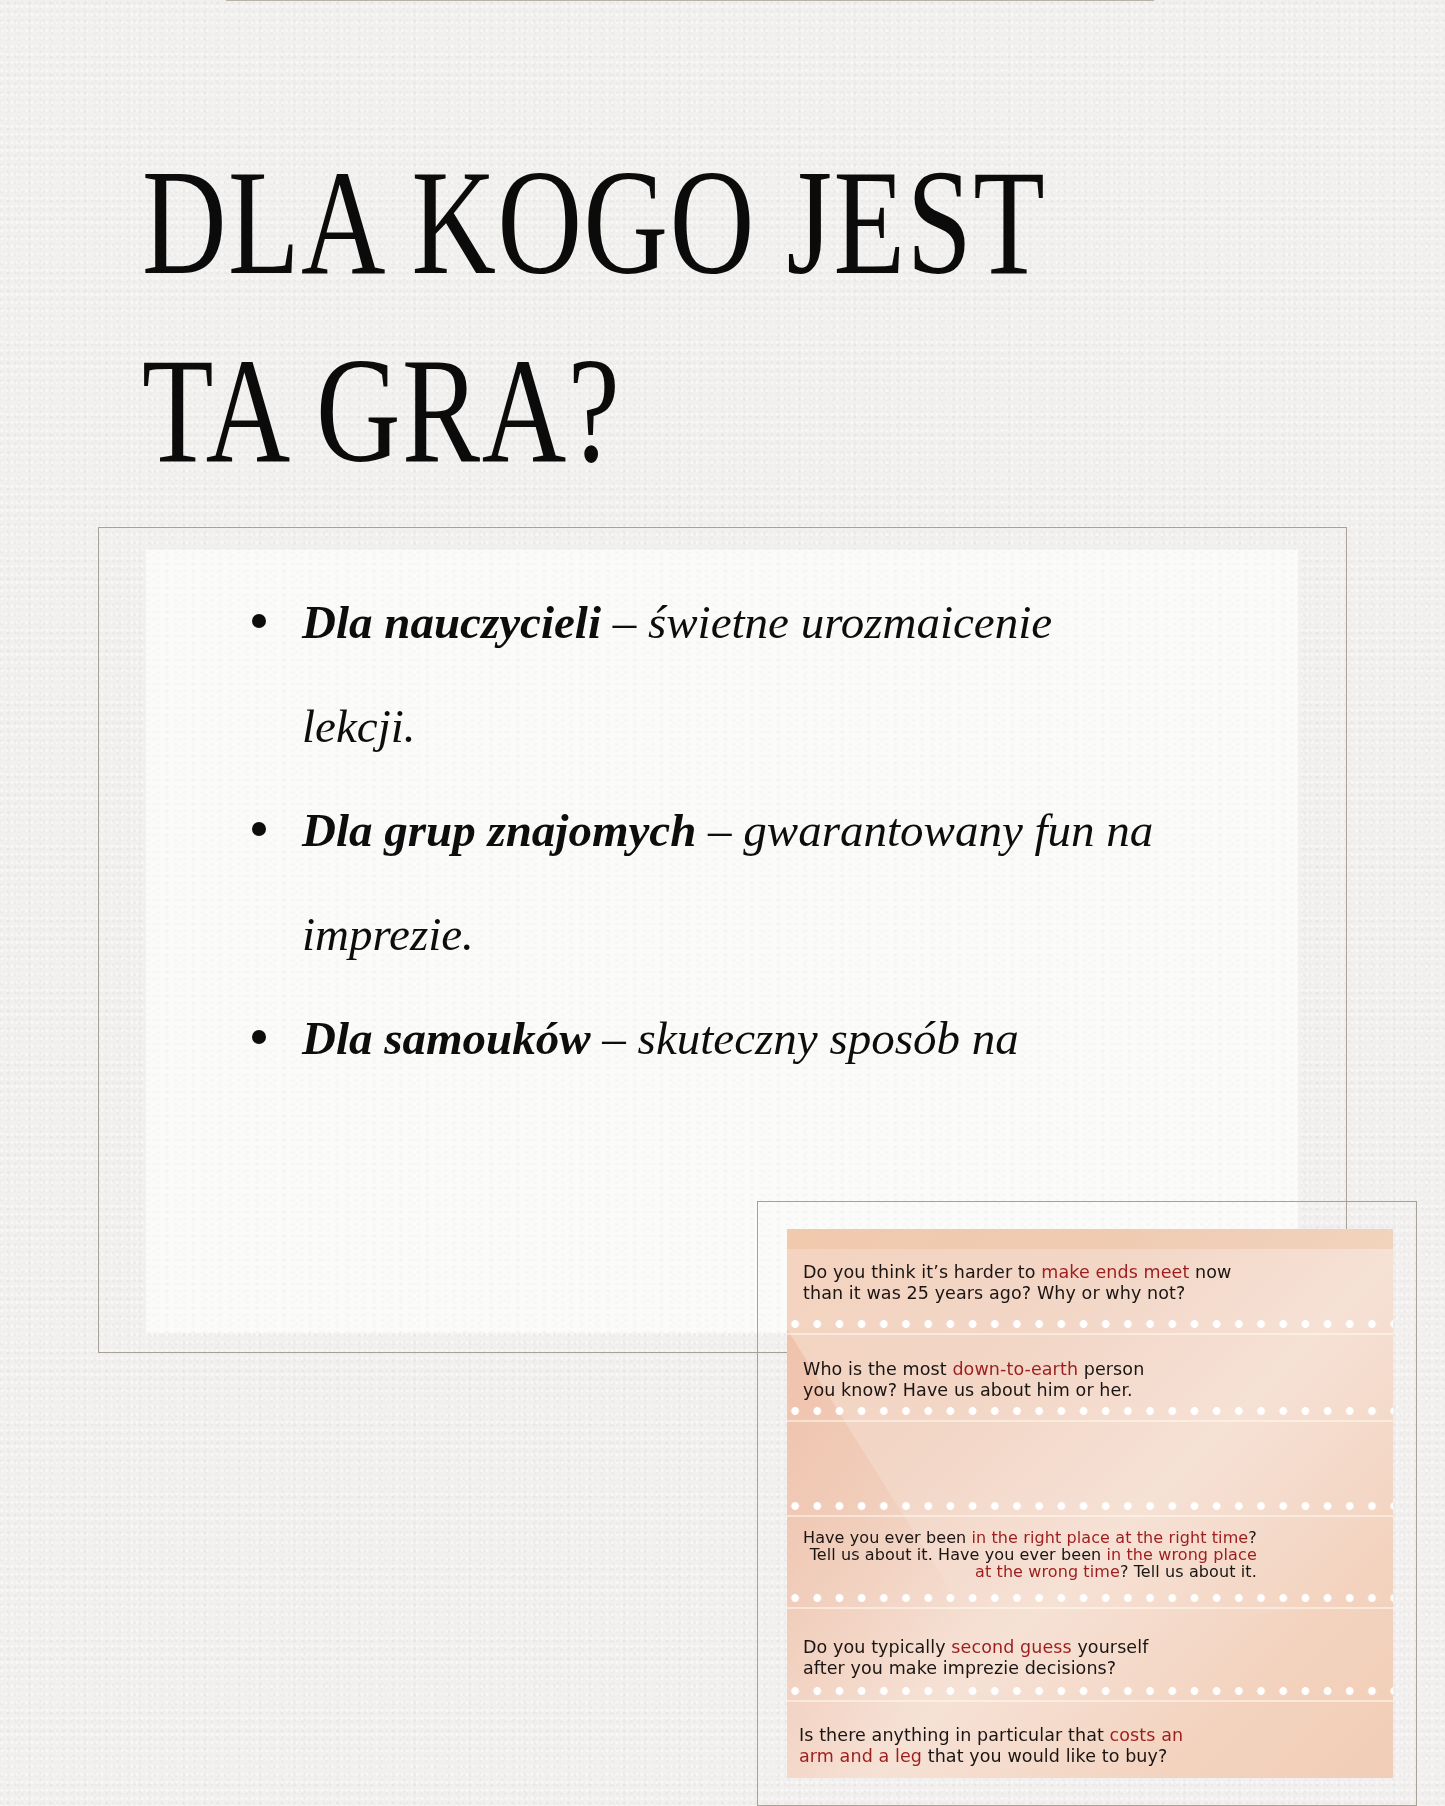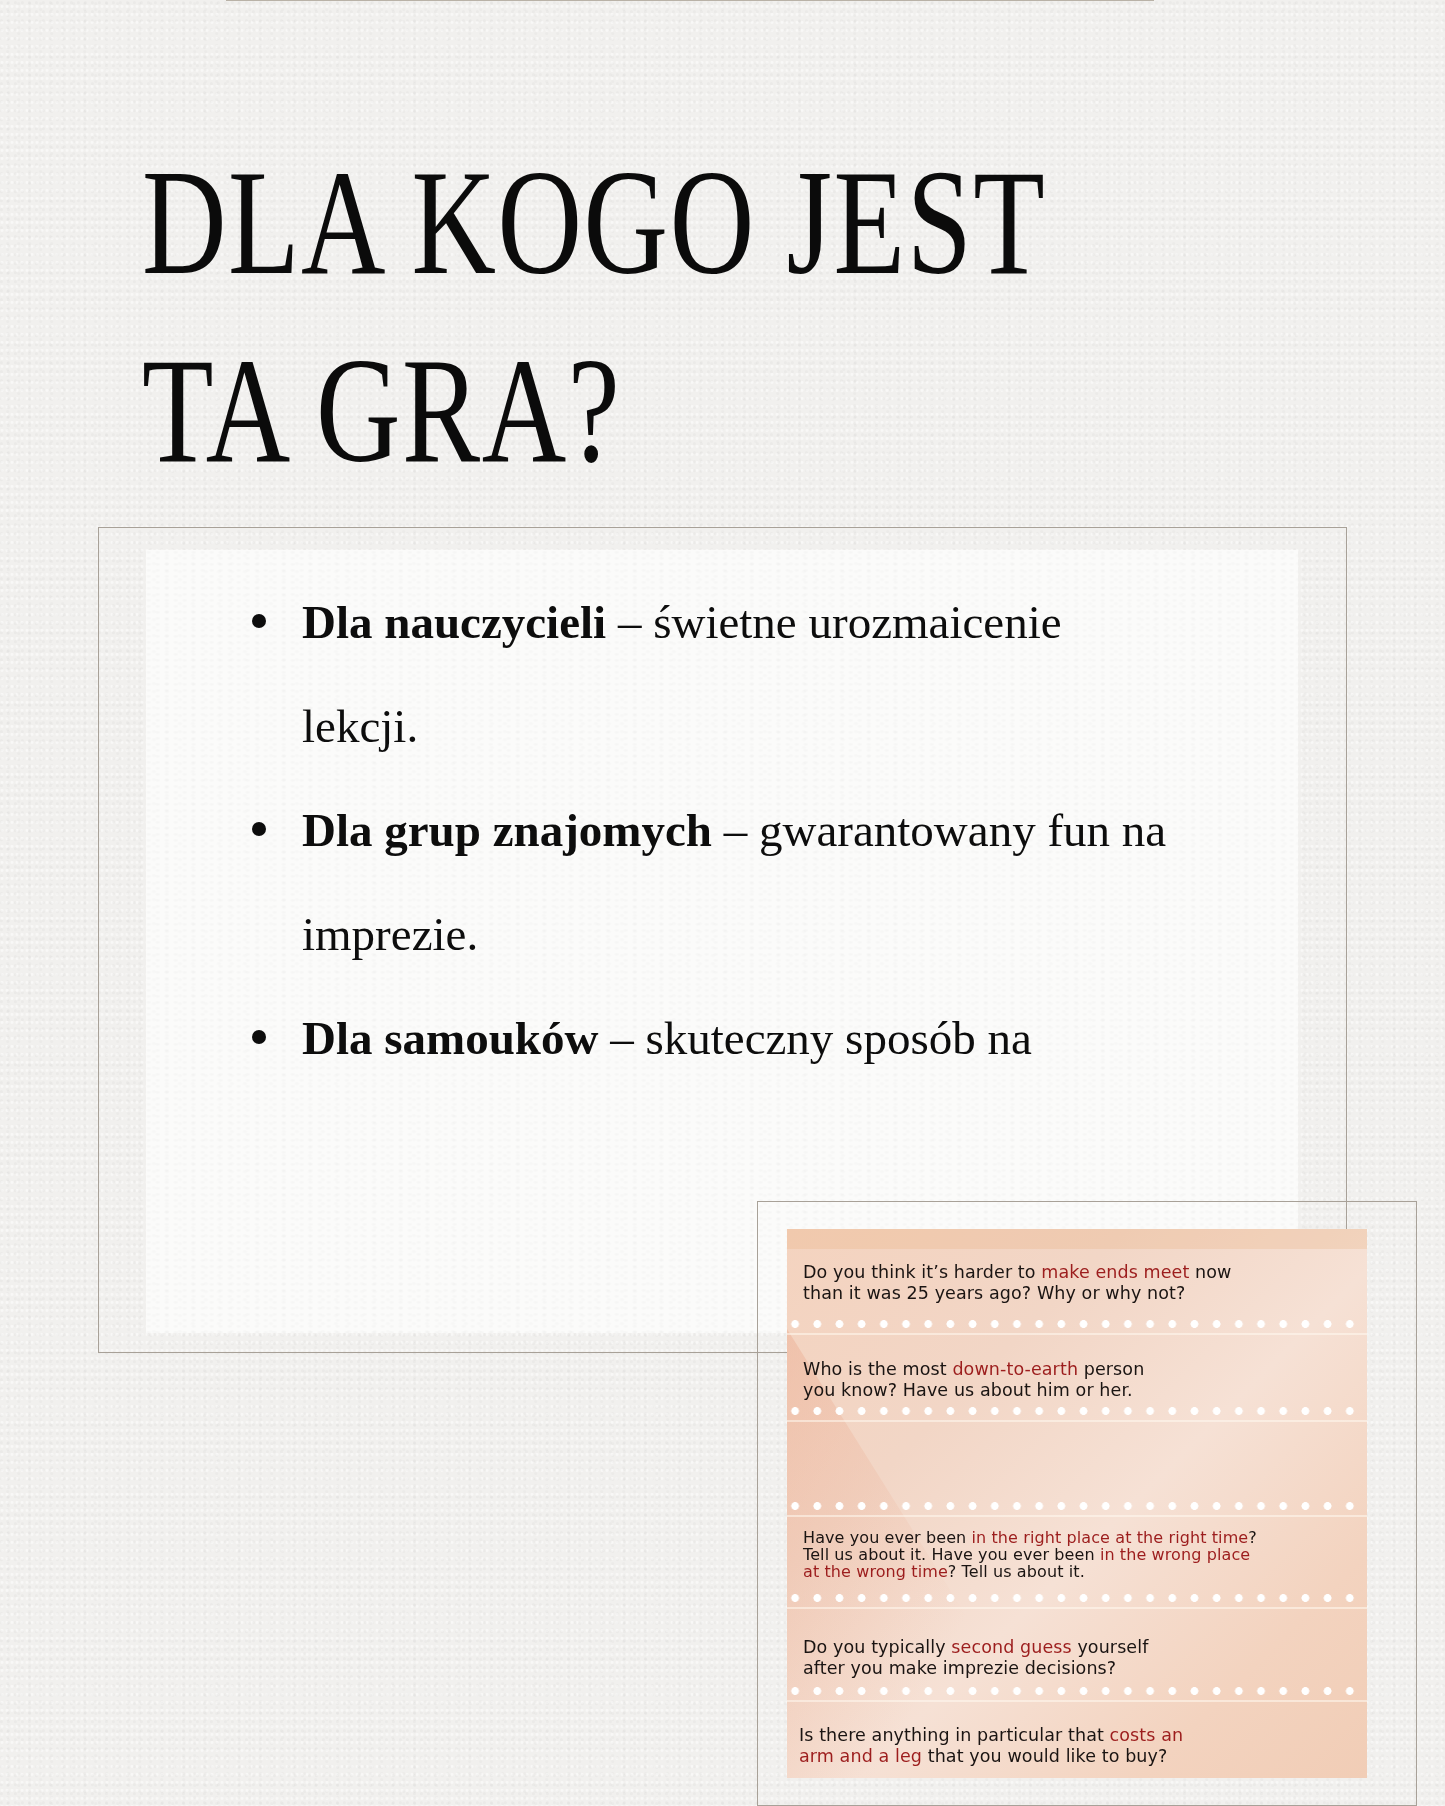--- a/index.html
+++ b/index.html
@@ -37,53 +37,54 @@
     background-color: #fbfbfa;
     background-image:
       radial-gradient(ellipse at 30% 40%, rgba(0,0,0,0.018) 1px, transparent 3px),
       radial-gradient(ellipse at 60% 70%, rgba(0,0,0,0.015) 1px, transparent 3px);
     background-size: 9px 6px, 13px 8px;
   }
   .bullets {
     position: absolute; left: 252px; top: 570px; width: 1040px;
     list-style: none; margin: 0; padding: 0;
     font-family: "Liberation Serif", "DejaVu Serif", serif;
-    font-size: 47px; line-height: 104px;
+    font-style: italic; font-size: 47px; line-height: 104px;
   }
   .bullets li { position: relative; padding-left: 50px; }
   .bullets li .dot {
     position: absolute; left: 0; top: 44px; width: 14px; height: 14px;
     border-radius: 50%; background: #0d0d0d;
   }
   .bullets li .lead { font-weight: 700; }
 
   .card-frame {
     position: absolute; left: 757px; top: 1201px; width: 660px; height: 605px;
     border: 1.5px solid #a8a198; box-sizing: border-box;
   }
   .card {
     position: absolute; left: 787px; top: 1229px; width: 580px; height: 549px;
     background: linear-gradient(135deg, #f4d3bf 0%, #f2d6c6 30%, #f6e1d5 55%, #f3d3bf 80%, #f1cdb6 100%);
     overflow: hidden;
     font-family: "DejaVu Sans", "Liberation Sans", sans-serif;
+    padding-left: 26px;
   }
   .card .fold {
     position: absolute; left: 0; top: 100px; width: 300px; height: 480px;
     background: linear-gradient(120deg, rgba(233,160,130,0.35) 0%, rgba(255,235,225,0.0) 60%);
     clip-path: polygon(0 0, 100% 100%, 0 100%);
   }
   .card .toptint {
     position: absolute; left: 0; top: 0; width: 100%; height: 20px;
     background: rgba(230,170,120,0.25);
   }
   .q {
     position: absolute; left: 16px; font-size: 17.5px; line-height: 21px;
     color: #1a1412; letter-spacing: 0.1px; white-space: nowrap;
   }
-  .q.small { font-size: 16px; line-height: 17px; }
+  .q.small { font-size: 16px; line-height: 17px; text-align: right; }
   .q .hl { color: #9c1d1d; }
   .dots {
     position: absolute; left: 0; width: 100%; height: 14px;
     background-image: radial-gradient(circle, #ffffff 3.6px, transparent 4.2px);
     background-size: 22.2px 14px; background-position: -3px 0;
   }
   .dots::after {
     content: ""; position: absolute; left: 0; right: 0; top: 16px; height: 2px;
     background: rgba(255,250,240,0.55);
   }

